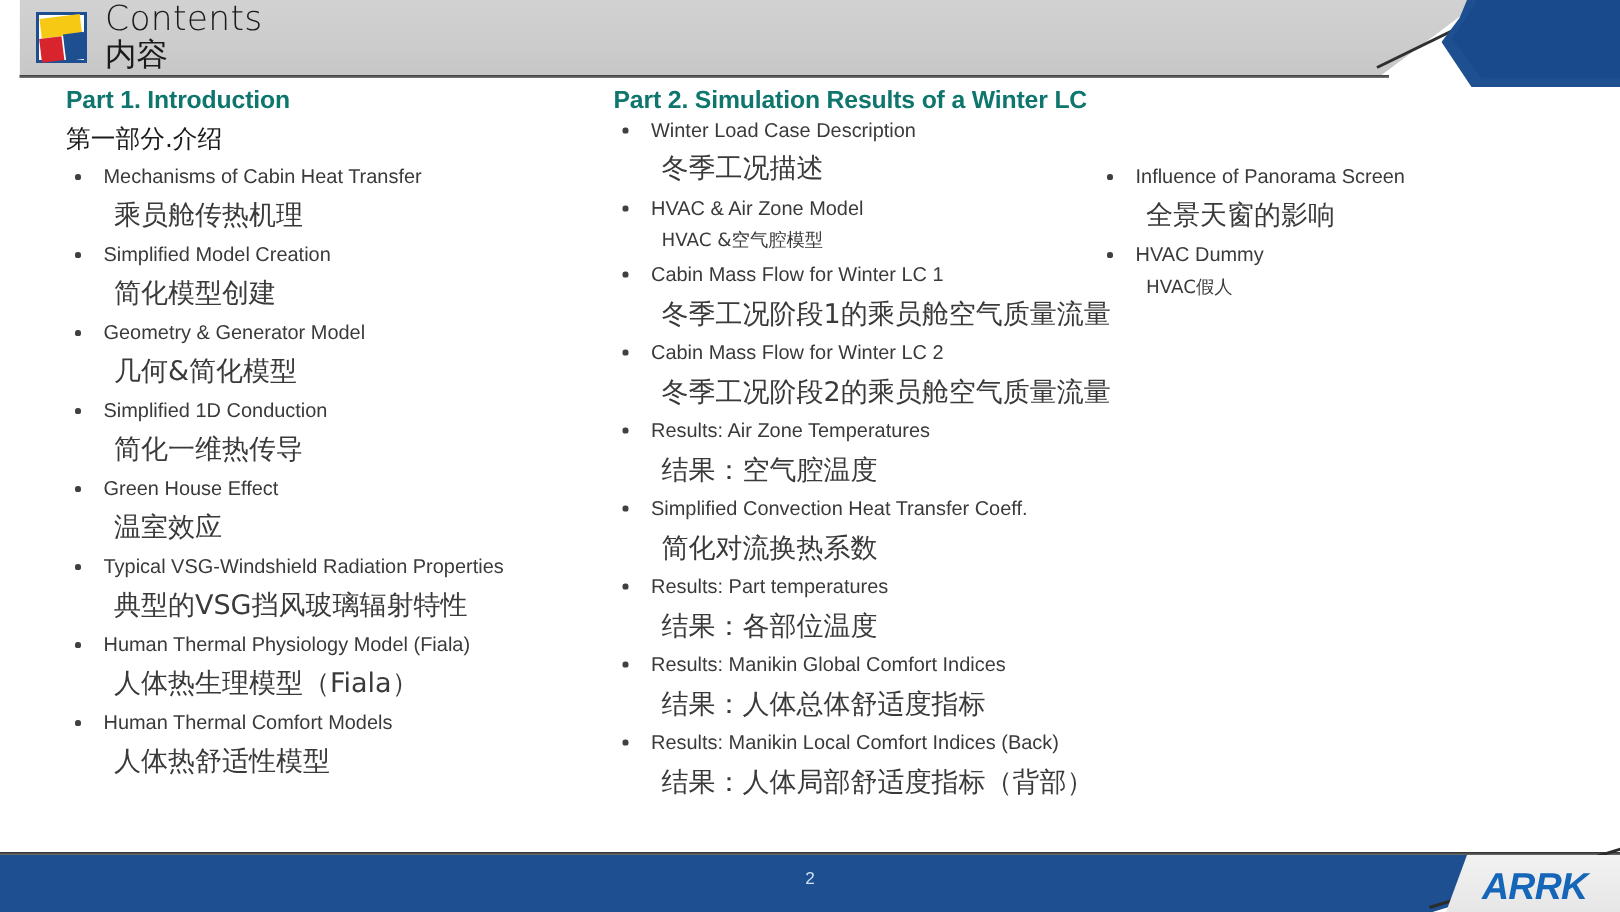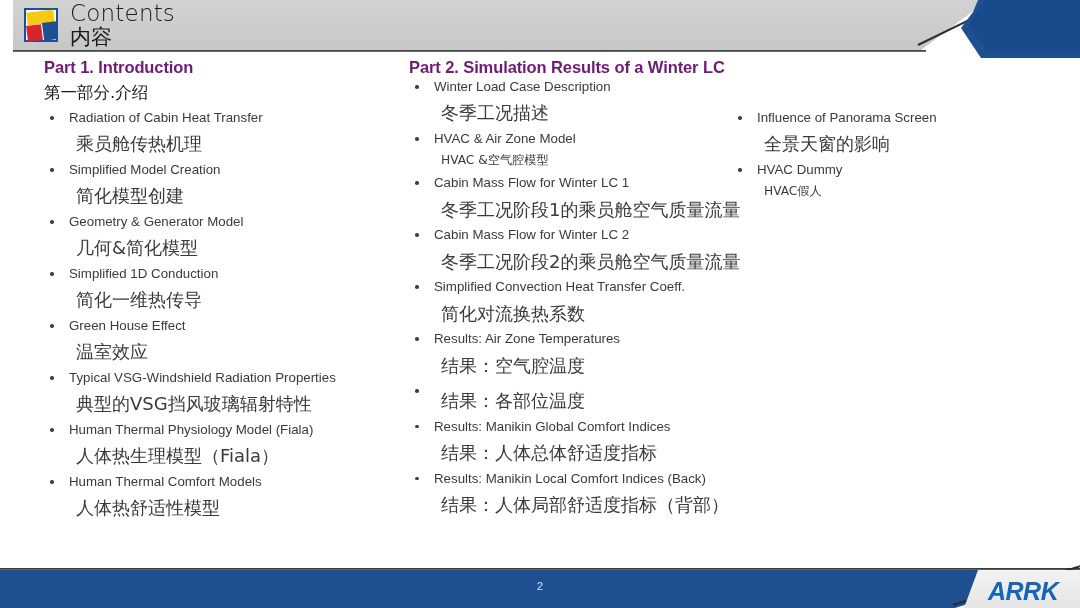--- a/index.html
+++ b/index.html
@@ -138,21 +138,21 @@
     position: absolute;
     top: 0;
   }
   #col-1 { left: 44px; width: 362px; }
   #col-2 { left: 409px; width: 335px; }
   #col-3 { left: 732px; width: 330px; }
 
   .part-title-en {
     font-size: 16.5px;
     font-weight: bold;
-    color: #701a75;
+    color: #0f766e;
     margin: 0;
     padding: 0 0 2px 0;
     letter-spacing: -0.1px;
     white-space: nowrap;
   }
   .part-title-cn {
     font-size: 16.5px;
     color: #1a1a1a;
     margin: 0;
     padding: 3px 0 6px 0;
@@ -290,21 +290,21 @@
   </div>
 
   <div id="content">
 
     <div class="column" id="col-1">
       <div class="part-title-en">Part 1. Introduction</div>
       <div class="part-title-cn">第一部分.介绍</div>
       <ul class="bullets">
         <li>
           <span class="dot"></span>
-          <div class="item-en">Radiation of Cabin Heat Transfer</div>
+          <div class="item-en">Mechanisms of Cabin Heat Transfer</div>
           <div class="item-cn">乘员舱传热机理</div>
         </li>
         <li>
           <span class="dot"></span>
           <div class="item-en">Simplified Model Creation</div>
           <div class="item-cn">简化模型创建</div>
         </li>
         <li>
           <span class="dot"></span>
           <div class="item-en">Geometry &amp; Generator Model</div>
@@ -356,30 +356,31 @@
           <div class="item-en">Cabin Mass Flow for Winter LC 1</div>
           <div class="item-cn">冬季工况阶段1的乘员舱空气质量流量</div>
         </li>
         <li>
           <span class="dot"></span>
           <div class="item-en">Cabin Mass Flow for Winter LC 2</div>
           <div class="item-cn">冬季工况阶段2的乘员舱空气质量流量</div>
         </li>
         <li>
           <span class="dot"></span>
+          <div class="item-en">Results: Air Zone Temperatures</div>
+          <div class="item-cn">结果：空气腔温度</div>
+        </li>
+        <li>
+          <span class="dot"></span>
           <div class="item-en">Simplified Convection Heat Transfer Coeff.</div>
           <div class="item-cn">简化对流换热系数</div>
         </li>
         <li>
           <span class="dot"></span>
-          <div class="item-en">Results: Air Zone Temperatures</div>
-          <div class="item-cn">结果：空气腔温度</div>
-        </li>
-        <li>
-          <span class="dot"></span>
+          <div class="item-en">Results: Part temperatures</div>
           <div class="item-cn">结果：各部位温度</div>
         </li>
         <li>
           <span class="dot"></span>
           <div class="item-en">Results: Manikin Global Comfort Indices</div>
           <div class="item-cn">结果：人体总体舒适度指标</div>
         </li>
         <li>
           <span class="dot"></span>
           <div class="item-en">Results: Manikin Local Comfort Indices (Back)</div>

